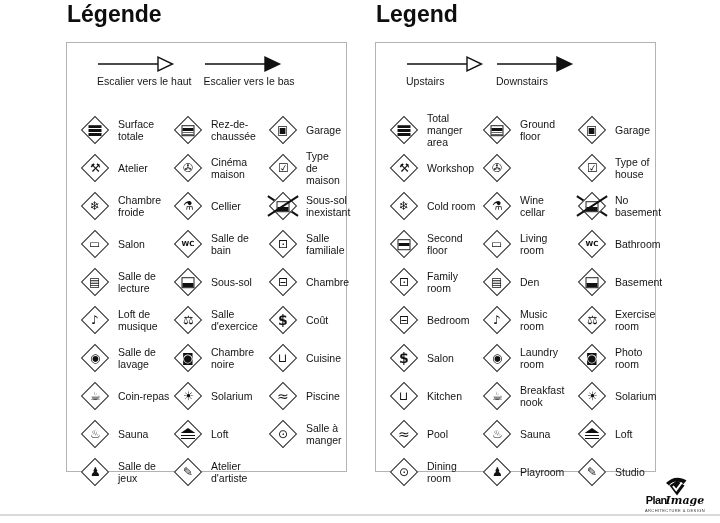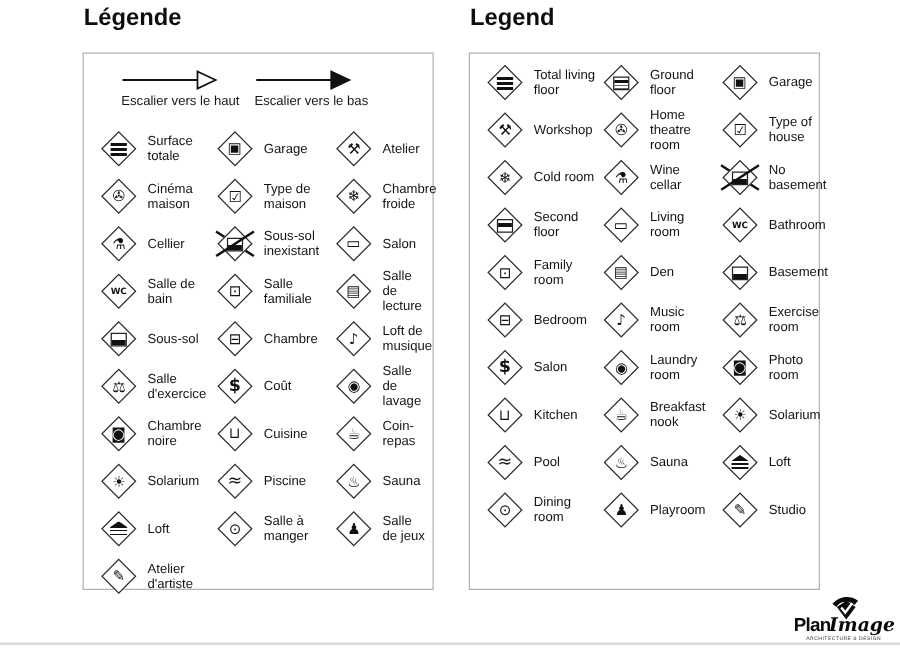--- a/index.html
+++ b/index.html
@@ -1,26 +1,26 @@
 <!DOCTYPE html>
 <html><head>
 <meta charset="utf-8">
 <style>
   html,body{margin:0;padding:0}
   body{width:720px;height:523px;background:#fff;font-family:"Liberation Sans",sans-serif;position:relative;overflow:hidden}
   .panel{position:absolute;top:2px;width:281px}
   .panel.fr{left:66px}
   .panel.en{left:375px}
-  .ptitle{margin:0 0 15px 1px;font-size:19px;font-weight:700;color:#0e0e0e;line-height:25px}
+  .ptitle{margin:0 0 15px 1px;font-size:23px;font-weight:700;color:#0e0e0e;line-height:25px}
   .pbox{border:1px solid #b3b3b3;width:281px;height:430px;box-sizing:border-box;background:#fff}
   .arrows{display:flex;gap:12px;padding:13px 0 0 30px;height:40px;box-sizing:content-box}
   .acol{display:flex;flex-direction:column}
   .acol svg{display:block;margin-bottom:3px}
   .albl{font-size:10.5px;color:#161616;white-space:nowrap}
-  .grid{display:grid;grid-template-columns:93px 95px 73px;padding-left:13px;margin-top:4px}
+  .grid{display:grid;grid-template-columns:93px 95px 73px;padding-left:13px;margin-top:15px}
   .item{display:flex;align-items:center;gap:8px;height:38px}
   .iconwrap{position:relative;width:30px;height:30px;display:flex;align-items:center;justify-content:center;flex:0 0 30px}
   .diamond{width:20px;height:20px;border:1px solid #2b2b2b;background:#fff;transform:rotate(45deg);display:flex;align-items:center;justify-content:center;box-sizing:border-box}
   .gx{transform:rotate(-45deg);font-family:"DejaVu Sans",sans-serif;font-size:12px;color:#111;line-height:1;white-space:nowrap}
   .g-bold{font-weight:700;font-size:14px}
   .g-text{font-size:7px;font-weight:700;letter-spacing:0}
   .g-big{font-size:14px}
   .g-stack-all{width:13px;height:11px;background:repeating-linear-gradient(180deg,#111 0 2.4px,#fff 2.4px 4px)}
   .g-stack-rdc{width:13px;height:11px;border:1px solid #222;box-sizing:border-box;background:linear-gradient(180deg,#fff 0 22%,#111 22% 50%,#fff 50% 64%,#666 64% 76%,#fff 76% 88%,#666 88% 100%)}
   .g-stack-mid{width:13px;height:11px;border:1px solid #222;box-sizing:border-box;background:linear-gradient(180deg,#fff 0 27%,#111 27% 60%,#fff 60% 100%)}
@@ -28,21 +28,21 @@
   .g-loft{width:14px;height:12px;background:linear-gradient(180deg,#111 0 42%,#fff 42% 56%,#111 56% 68%,#fff 68% 82%,#111 82% 94%,#fff 94% 100%);clip-path:polygon(50% 0,100% 40%,100% 100%,0 100%,0 40%)}
   .crossed::before,.crossed::after{content:"";position:absolute;left:-3px;right:-3px;top:14px;height:1.8px;background:#101010}
   .crossed::before{transform:rotate(33deg)}
   .crossed::after{transform:rotate(-33deg)}
   .lbl{font-size:10.5px;line-height:1.15;color:#141414}
   .panel.fr .lbl{width:58px}
   .panel.en .lbl{width:50px}
   .bottom-rule{position:absolute;left:0;right:0;top:514px;height:2px;background:#dadada}
   .logo{position:absolute;right:5px;top:477px;width:80px;text-align:center;color:#0a0a0a}
   .logo .mark{display:block;margin:0 auto -2px 28px}
-  .brand{font-size:15px;line-height:13px;white-space:nowrap}
+  .brand{font-size:11px;line-height:13px;white-space:nowrap}
   .brand .plan{font-weight:700;letter-spacing:-0.6px}
   .brand .image{font-family:"DejaVu Serif",serif;font-style:italic;font-weight:700;margin-left:-1px}
   .tagline{font-size:4px;letter-spacing:0.4px;color:#333;margin-top:1px;white-space:nowrap}
 </style>
 </head>
 <body>
 
 <section class="panel fr">
   <h2 class="ptitle">Légende</h2>
   <div class="pbox">
@@ -66,20 +66,28 @@
 
         <div class="item">
           <span class="iconwrap">
             <span class="diamond">
               <span class="gx g-stack-all"></span>
             </span>
           </span>
           <span class="lbl">Surface totale</span>
         </div>
 
+        <div class="item">
+          <span class="iconwrap">
+            <span class="diamond">
+              <span class="gx g-stack-rdc"></span>
+            </span>
+          </span>
+          <span class="lbl">Rez-de-chaussée</span>
+        </div>
 
         <div class="item">
           <span class="iconwrap">
             <span class="diamond">
               <span class="gx">▣</span>
             </span>
           </span>
           <span class="lbl">Garage</span>
         </div>
 
@@ -317,29 +325,45 @@
           </span>
           <span class="lbl">Atelier d'artiste</span>
         </div>
       </div>
   </div>
 </section>
 
 <section class="panel en">
   <h2 class="ptitle">Legend</h2>
   <div class="pbox">
+    <div class="arrows">
+      <div class="acol">
+        <svg width="78" height="16" viewBox="0 0 78 16">
+            <line x1="1" y1="8" x2="61" y2="8" stroke="#111" stroke-width="1.6"></line>
+            <polygon points="61,1.2 75.5,8 61,14.8" fill="#fff" stroke="#111" stroke-width="1.4"></polygon>
+          </svg>
+        <span class="albl">Upstairs</span>
+      </div>
+      <div class="acol">
+        <svg width="78" height="16" viewBox="0 0 78 16">
+            <line x1="1" y1="8" x2="61" y2="8" stroke="#111" stroke-width="1.6"></line>
+            <polygon points="61,1.2 75.5,8 61,14.8" fill="#111" stroke="#111" stroke-width="1.4"></polygon>
+          </svg>
+        <span class="albl">Downstairs</span>
+      </div>
+    </div>
     <div class="grid">
 
         <div class="item">
           <span class="iconwrap">
             <span class="diamond">
               <span class="gx g-stack-all"></span>
             </span>
           </span>
-          <span class="lbl">Total living floor</span>
+          <span class="lbl">Total manger area</span>
         </div>
 
         <div class="item">
           <span class="iconwrap">
             <span class="diamond">
               <span class="gx g-stack-rdc"></span>
             </span>
           </span>
           <span class="lbl">Ground floor</span>
         </div>
@@ -361,21 +385,20 @@
           </span>
           <span class="lbl">Workshop</span>
         </div>
 
         <div class="item">
           <span class="iconwrap">
             <span class="diamond">
               <span class="gx">✇</span>
             </span>
           </span>
-          <span class="lbl">Home theatre room</span>
         </div>
 
         <div class="item">
           <span class="iconwrap">
             <span class="diamond">
               <span class="gx">☑</span>
             </span>
           </span>
           <span class="lbl">Type of house</span>
         </div>

